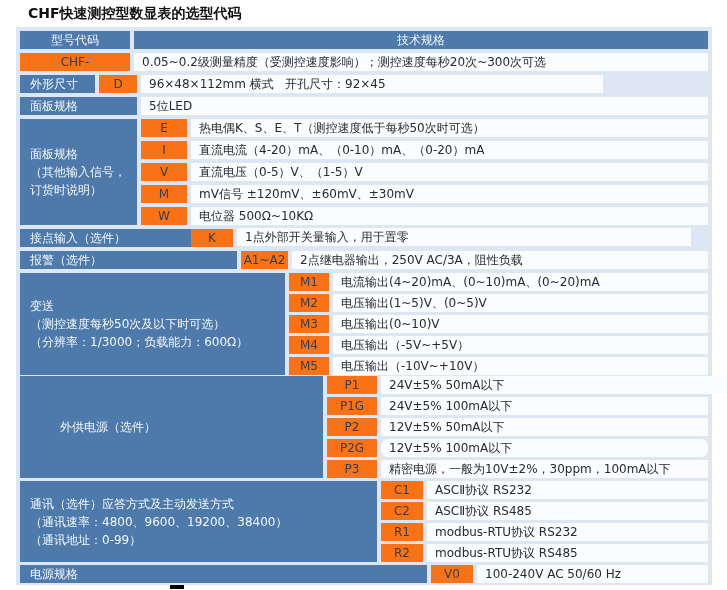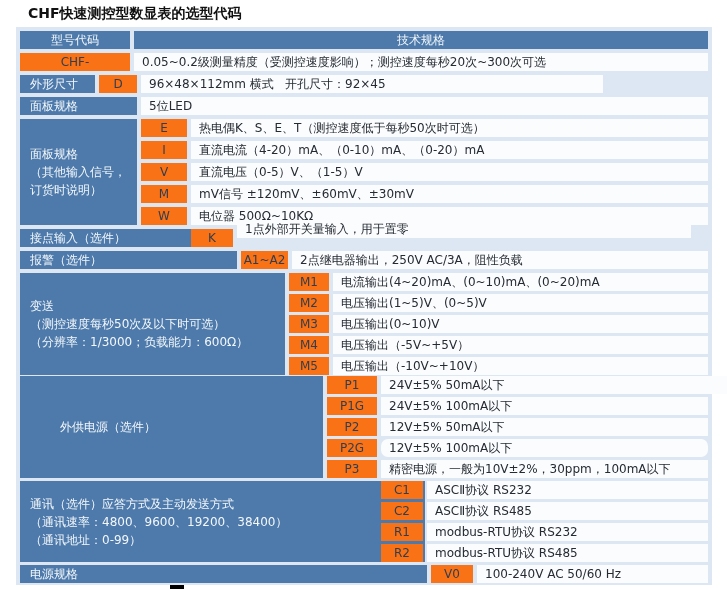--- a/index.html
+++ b/index.html
@@ -52,21 +52,21 @@
   <div class="cell content" style="left:191px;top:141px;width:517px;">直流电流（4-20）mA、（0-10）mA、（0-20）mA</div>
   <div class="cell code" style="left:141px;top:163px;width:46px;">V</div>
   <div class="cell content" style="left:191px;top:163px;width:517px;">直流电压（0-5）V、（1-5）V</div>
   <div class="cell code" style="left:141px;top:185px;width:46px;">M</div>
   <div class="cell content" style="left:191px;top:185px;width:517px;">mV信号 ±120mV、±60mV、±30mV</div>
   <div class="cell code" style="left:141px;top:207px;width:46px;">W</div>
   <div class="cell content" style="left:191px;top:207px;width:517px;">电位器 500Ω~10KΩ</div>
 
   <div class="cell blue" style="left:20px;top:229px;width:192px;">接点输入（选件）</div>
   <div class="cell code" style="left:191px;top:229px;width:42px;">K</div>
-  <div class="cell content" style="left:237px;top:220px;width:454px;">1点外部开关量输入，用于置零</div>
+  <div class="cell content" style="left:237px;top:228px;width:454px;">1点外部开关量输入，用于置零</div>
 
   <div class="cell blue" style="left:20px;top:251px;width:217px;">报警（选件）</div>
   <div class="cell code" style="left:241px;top:251px;width:47px;">A1~A2</div>
   <div class="cell content" style="left:292px;top:251px;width:416px;">2点继电器输出，250V AC/3A，阻性负载</div>
 
   <div class="cell blue block" style="left:20px;top:273px;width:265px;height:102px;">
     <div class="bl-line">变送</div>
     <div class="bl-line">（测控速度每秒50次及以下时可选）</div>
     <div class="bl-line">（分辨率：1/3000；负载能力：600Ω）</div>
   </div>
@@ -86,21 +86,21 @@
   <div class="cell content" style="left:381px;top:376px;width:359px;">24V±5% 50mA以下</div>
   <div class="cell code" style="left:327px;top:397px;width:50px;">P1G</div>
   <div class="cell content" style="left:381px;top:397px;width:327px;">24V±5% 100mA以下</div>
   <div class="cell code" style="left:327px;top:418px;width:50px;">P2</div>
   <div class="cell content" style="left:381px;top:418px;width:327px;">12V±5% 50mA以下</div>
   <div class="cell code" style="left:327px;top:439px;width:50px;">P2G</div>
   <div class="cell content" style="left:381px;top:439px;width:327px;border-radius:7px;">12V±5% 100mA以下</div>
   <div class="cell code" style="left:327px;top:460px;width:50px;">P3</div>
   <div class="cell content" style="left:381px;top:460px;width:327px;">精密电源，一般为10V±2%，30ppm，100mA以下</div>
 
-  <div class="cell blue block" style="left:20px;top:481px;width:405px;height:81px;">
+  <div class="cell blue block" style="left:20px;top:481px;width:357px;height:81px;">
     <div class="bl-line">通讯（选件）应答方式及主动发送方式</div>
     <div class="bl-line">（通讯速率：4800、9600、19200、38400）</div>
     <div class="bl-line">（通讯地址：0-99）</div>
   </div>
   <div class="cell code" style="left:381px;top:481px;width:42px;">C1</div>
   <div class="cell content" style="left:427px;top:481px;width:281px;">ASCⅡ协议 RS232</div>
   <div class="cell code" style="left:381px;top:502px;width:42px;">C2</div>
   <div class="cell content" style="left:427px;top:502px;width:281px;">ASCⅡ协议 RS485</div>
   <div class="cell code" style="left:381px;top:523px;width:42px;">R1</div>
   <div class="cell content" style="left:427px;top:523px;width:281px;">modbus-RTU协议 RS232</div>

